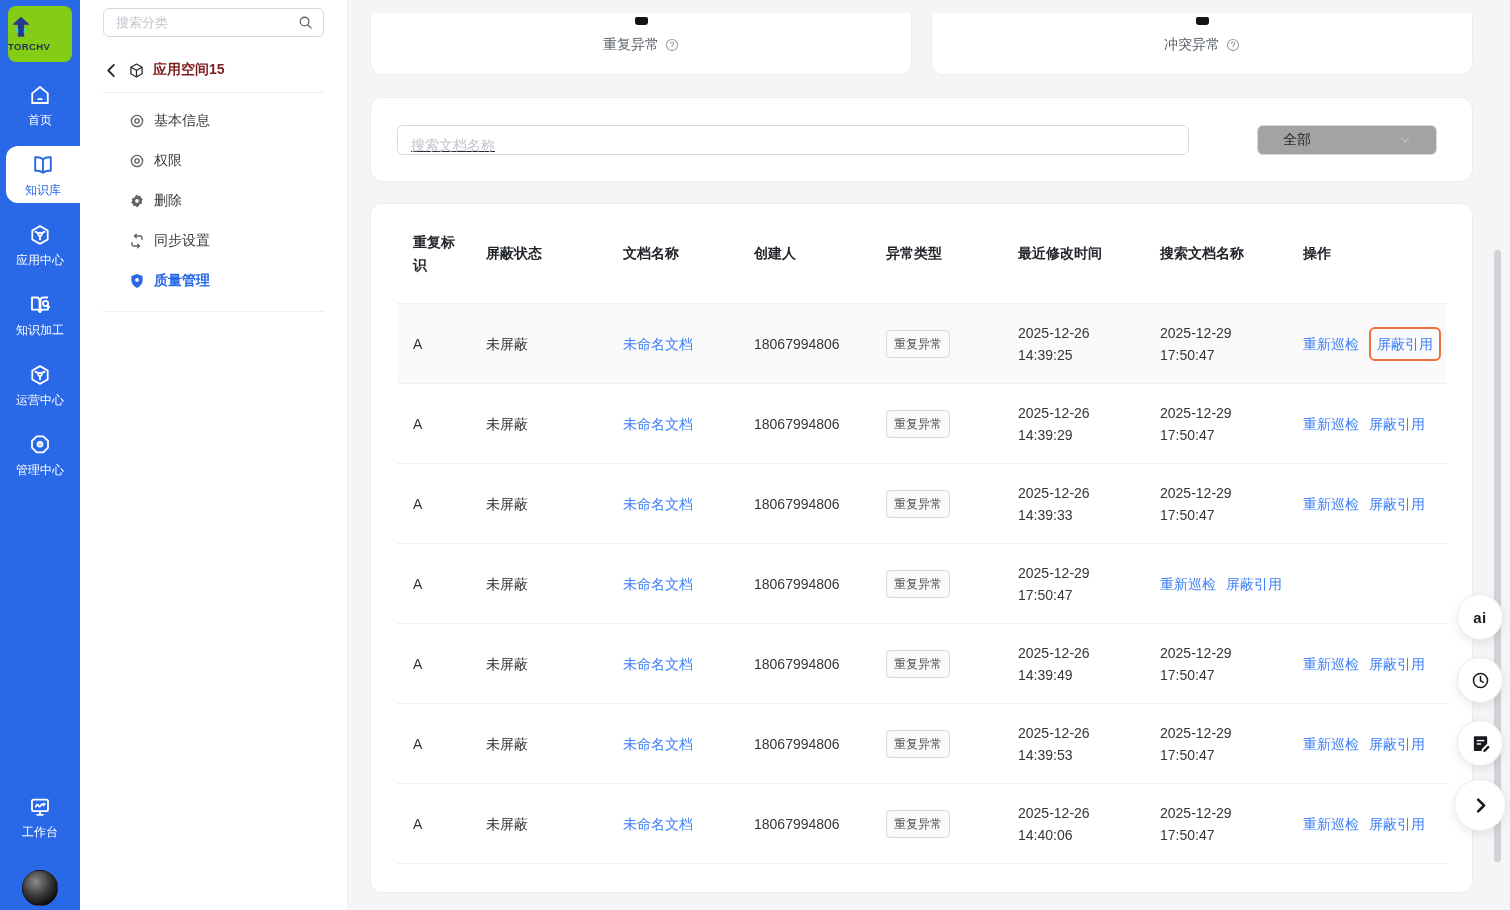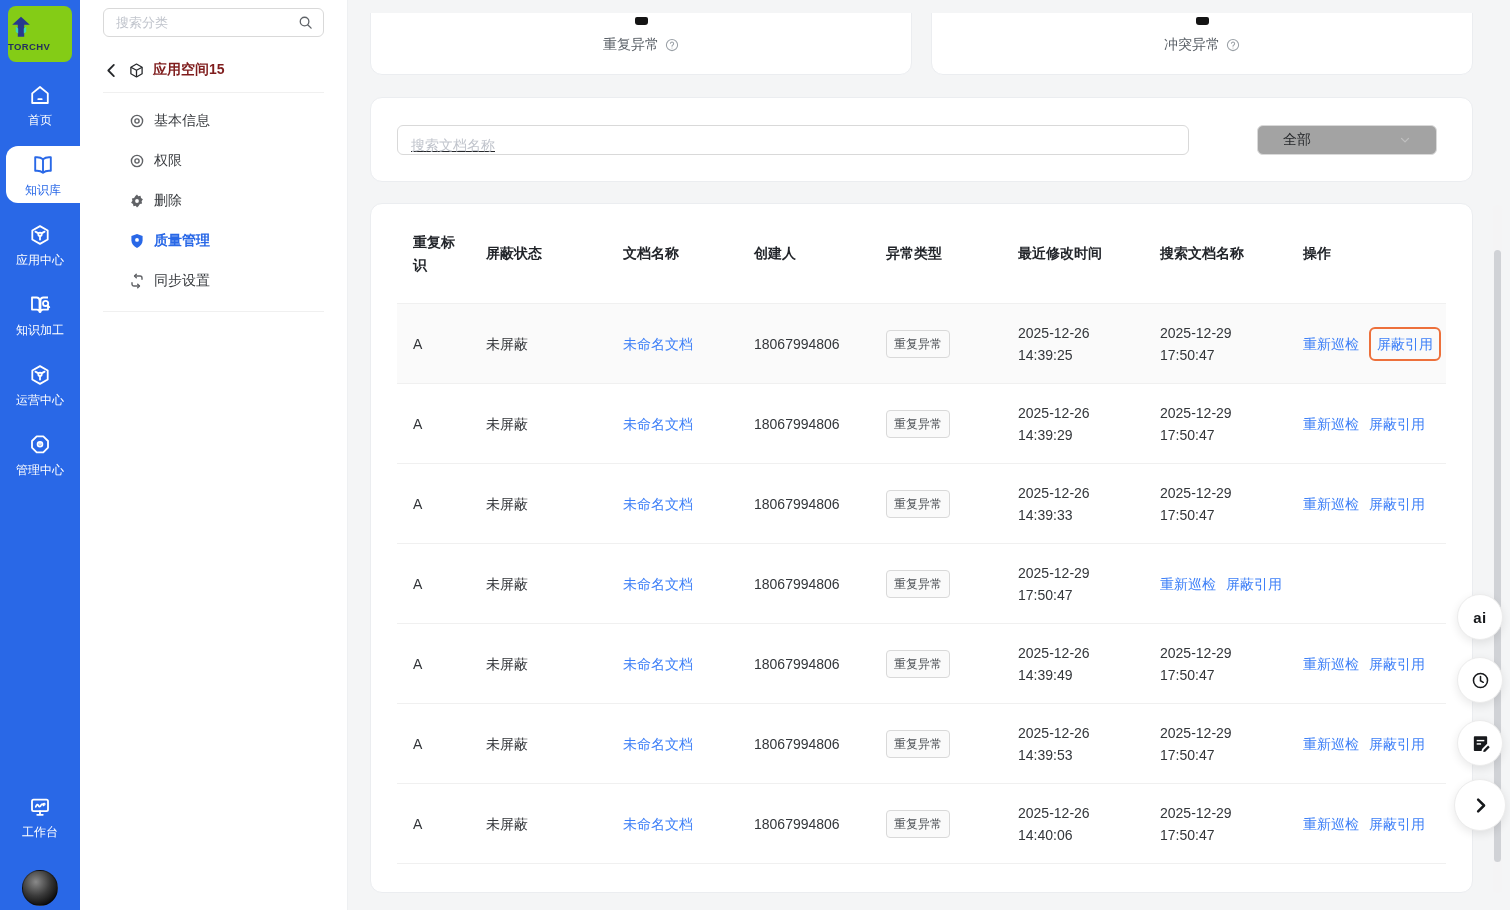--- a/index.html
+++ b/index.html
@@ -314,40 +314,40 @@
         <div class="side-item">
           <span class="side-icn">
             <svg viewBox="0 0 16 16">
               <path fill="currentColor" d="M8 1.4 9.3 3.3l2.2-.5.5 2.2 1.9 1.3-1.3 1.9.5 2.2-2.2.5L9.6 13 8 14.6 6.7 12.7l-2.2.5-.5-2.2L2.1 9.7 3.4 7.8 2.9 5.6l2.2-.5L6.4 3z"></path>
               <circle cx="8" cy="8" r="1.9" fill="#fff"></circle>
             </svg>
           </span>
           <span>删除</span>
         </div>
 
-        <div class="side-item is-active">
-          <span class="side-icn">
-            <svg viewBox="0 0 16 16">
-              <path fill="currentColor" d="M8 1.1 13.6 3v4.3c0 3.4-2.2 6.1-5.6 7.6C4.6 13.4 2.4 10.7 2.4 7.3V3z"></path>
-              <circle cx="8" cy="6.9" r="1.9" fill="#fff"></circle>
-            </svg>
-          </span>
-          <span>质量管理</span>
-        </div>
-
         <div class="side-item">
           <span class="side-icn">
             <svg viewBox="0 0 16 16" fill="none" stroke="currentColor" stroke-width="1.4" stroke-linecap="round" stroke-linejoin="round">
               <path d="M13 6.3V4.9A1.9 1.9 0 0 0 11.1 3H5.6"></path>
               <path d="M7.3 1.3 5.6 3l1.7 1.7"></path>
               <path d="M3 9.7v1.4A1.9 1.9 0 0 0 4.9 13h5.5"></path>
               <path d="M8.7 14.7 10.4 13 8.7 11.3"></path>
             </svg>
           </span>
           <span>同步设置</span>
+        </div>
+
+        <div class="side-item is-active">
+          <span class="side-icn">
+            <svg viewBox="0 0 16 16">
+              <path fill="currentColor" d="M8 1.1 13.6 3v4.3c0 3.4-2.2 6.1-5.6 7.6C4.6 13.4 2.4 10.7 2.4 7.3V3z"></path>
+              <circle cx="8" cy="6.9" r="1.9" fill="#fff"></circle>
+            </svg>
+          </span>
+          <span>质量管理</span>
         </div>
       </div>
   </aside>
 
   <main class="main">
 
     <div class="cards-row">
 
         <div class="stat-card">
           <div class="stat-number-clip"></div>

